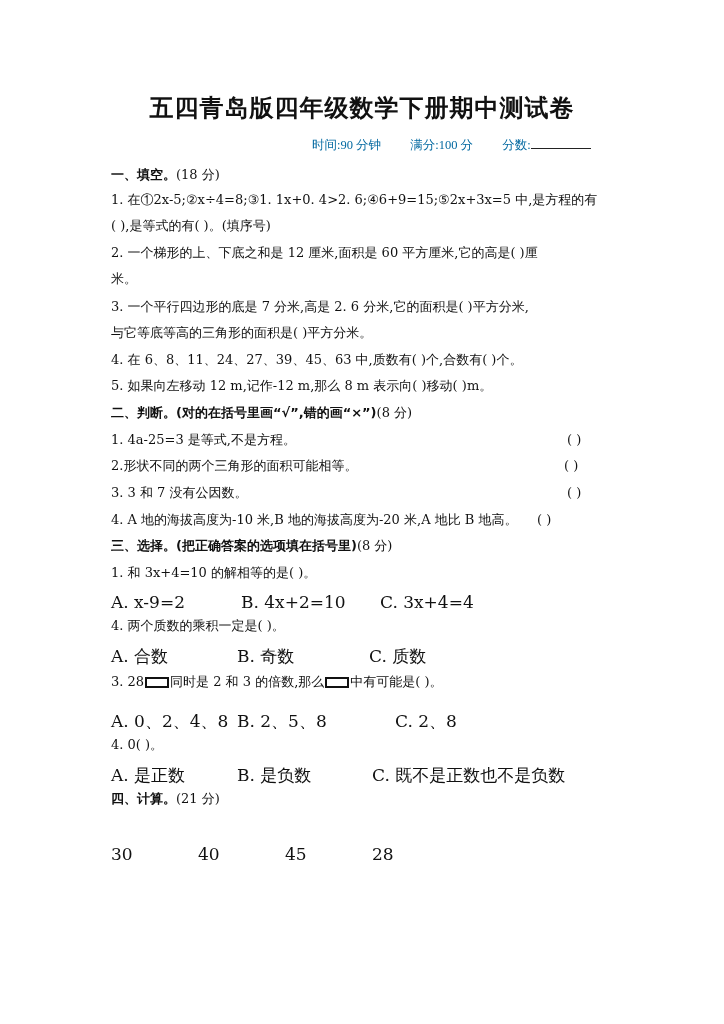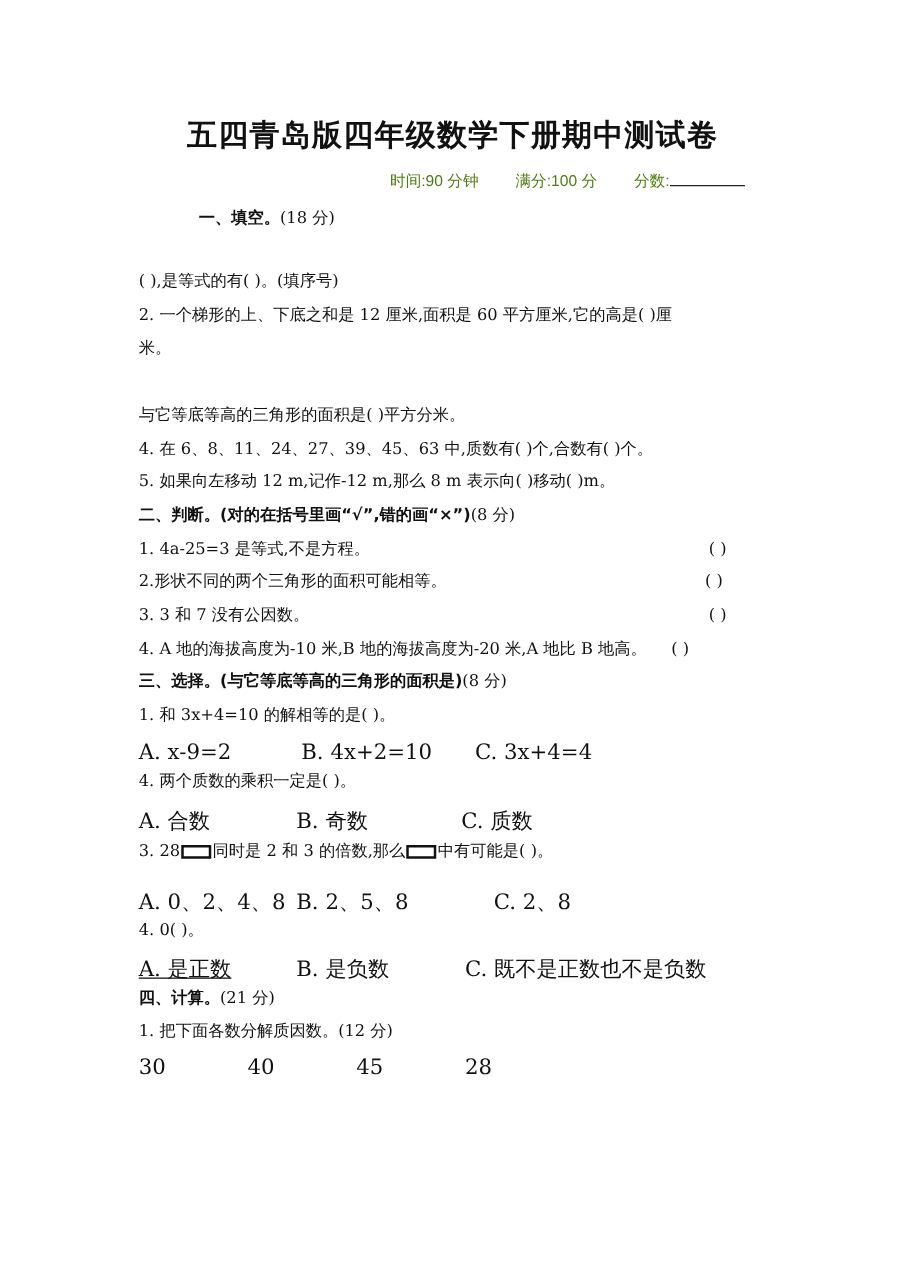--- a/index.html
+++ b/index.html
@@ -3,21 +3,21 @@
 <meta charset="utf-8">
 <style>
   html, body { margin:0; padding:0; background:#ffffff; }
   body { width:724px; height:1024px; position:relative; overflow:hidden;
          font-family:"DejaVu Serif","Liberation Serif",serif; color:#111; }
   .page { position:absolute; left:0; top:4px; width:652px; height:1024px; }
   .title { position:absolute; left:0; width:724px; top:88px; text-align:center;
            font-family:"DejaVu Sans","Liberation Sans",sans-serif; font-weight:bold;
            font-size:24px; letter-spacing:1px; color:#111; }
   .meta { position:absolute; top:132px; left:312px; font-size:12.5px;
-          font-family:Liberation Sans, sans-serif; color:#4d7c0f; white-space:nowrap; }
+          font-family:Liberation Serif, serif; color:#0369a1; white-space:nowrap; }
   .meta span { display:inline-block; }
   .meta .gap { width:26px; }
   .underline { display:inline-block; width:60px; border-bottom:1px solid #222; height:12px; vertical-align:baseline; }
   .line { position:absolute; left:111px; font-size:13px; white-space:nowrap; line-height:16px; }
   .sec { font-family:"DejaVu Sans","Liberation Sans",sans-serif; font-weight:bold; font-size:13px; }
   .sec .pts { font-weight:normal; font-family:"DejaVu Serif","Liberation Serif",serif; }
   .paren { position:absolute; font-size:13px; }
   .box { display:inline-block; width:20px; height:7px; border:2px solid #111; vertical-align:-2px; margin:0 1px; }
   .col { position:absolute; font-size:17px; white-space:nowrap; }
 </style>
@@ -26,65 +26,66 @@
 
 <div class="page">
   <div class="title">五四青岛版四年级数学下册期中测试卷</div>
 
   <div class="meta">
     <span>时间:90 分钟</span><span class="gap"></span>
     <span>满分:100 分</span><span class="gap"></span>
     <span>分数:</span><span class="underline"></span>
   </div>
 
-  <div class="line sec" style="top:163px;margin-left:48px;">
+  <div class="line sec" style="top:163px;">
     <span>一、填空。</span><span class="pts">(18 分)</span>
   </div>
+  <div class="line" style="top:188px;">1. 在①2x-5;②x÷4=8;③1. 1x+0. 4&gt;2. 6;④6+9=15;⑤2x+3x=5 中,是方程的有</div>
   <div class="line" style="top:214px;">(            ),是等式的有(            )。(填序号)</div>
   <div class="line" style="top:241px;">2.  一个梯形的上、下底之和是 12 厘米,面积是 60 平方厘米,它的高是(          )厘</div>
   <div class="line" style="top:267px;">米。</div>
+  <div class="line" style="top:295px;">3.  一个平行四边形的底是 7 分米,高是 2. 6 分米,它的面积是(          )平方分米,</div>
   <div class="line" style="top:321px;">与它等底等高的三角形的面积是(          )平方分米。</div>
   <div class="line" style="top:348px;">4.  在 6、8、11、24、27、39、45、63 中,质数有(      )个,合数有(      )个。</div>
   <div class="line" style="top:374px;">5.  如果向左移动 12 m,记作-12 m,那么 8 m 表示向(      )移动(      )m。</div>
 
   <div class="line sec" style="top:401px;">
     <span>二、判断。(对的在括号里画“√”,错的画“×”)</span><span class="pts">(8 分)</span>
   </div>
   <div class="line" style="top:428px;">1.  4a-25=3 是等式,不是方程。</div>
   <div class="paren" style="top:428px; left:567px;">(      )</div>
   <div class="line" style="top:454px;">2.形状不同的两个三角形的面积可能相等。</div>
   <div class="paren" style="top:454px; left:564px;">(      )</div>
   <div class="line" style="top:481px;">3.  3 和 7 没有公因数。</div>
   <div class="paren" style="top:481px; left:567px;">(      )</div>
   <div class="line" style="top:508px;">4.  A 地的海拔高度为-10 米,B 地的海拔高度为-20 米,A 地比 B 地高。</div>
   <div class="paren" style="top:508px; left:537px;">(      )</div>
 
   <div class="line sec" style="top:534px;">
-    <span>三、选择。(与它等底等高的三角形的面积是)</span><span class="pts">(8 分)</span>
+    <span>三、选择。(把正确答案的选项填在括号里)</span><span class="pts">(8 分)</span>
   </div>
   <div class="line" style="top:561px;">1. 和 3x+4=10 的解相等的是(      )。</div>
   <div class="col" style="top:588px; left:111px;">A.  x-9=2</div>
   <div class="col" style="top:588px; left:241px;">B.  4x+2=10</div>
   <div class="col" style="top:588px; left:380px;">C.  3x+4=4</div>
   <div class="line" style="top:614px;">4.  两个质数的乘积一定是(      )。</div>
   <div class="col" style="top:641px; left:111px;">A. 合数</div>
   <div class="col" style="top:641px; left:237px;">B. 奇数</div>
   <div class="col" style="top:641px; left:369px;">C. 质数</div>
   <div class="line" style="top:670px;">
     <span>3. 28</span><span class="box"></span><span>同时是 2 和 3 的倍数,那么</span><span class="box"></span><span>中有可能是(      )。</span>
   </div>
   <div class="col" style="top:706px; left:111px;">A.  0、2、4、8</div>
   <div class="col" style="top:706px; left:237px;">B.  2、5、8</div>
   <div class="col" style="top:706px; left:395px;">C.  2、8</div>
   <div class="line" style="top:733px;">4. 0(      )。</div>
-  <div class="col" style="top:760px; left:111px;text-decoration:underline;">A.  是正数</div>
+  <div class="col" style="top:760px; left:111px;">A.  是正数</div>
   <div class="col" style="top:760px; left:237px;">B.  是负数</div>
   <div class="col" style="top:760px; left:372px;">C.  既不是正数也不是负数</div>
 
   <div class="line sec" style="top:787px;">
     <span>四、计算。</span><span class="pts">(21 分)</span>
   </div>
-  <div class="line" style="top:814px;">1. 把下面各数分解质因数。(12 分)</div>
   <div class="col" style="top:840px; left:111px;">30</div>
   <div class="col" style="top:840px; left:198px;">40</div>
   <div class="col" style="top:840px; left:285px;">45</div>
   <div class="col" style="top:840px; left:372px;">28</div>
 </div>
 
 </body></html>

